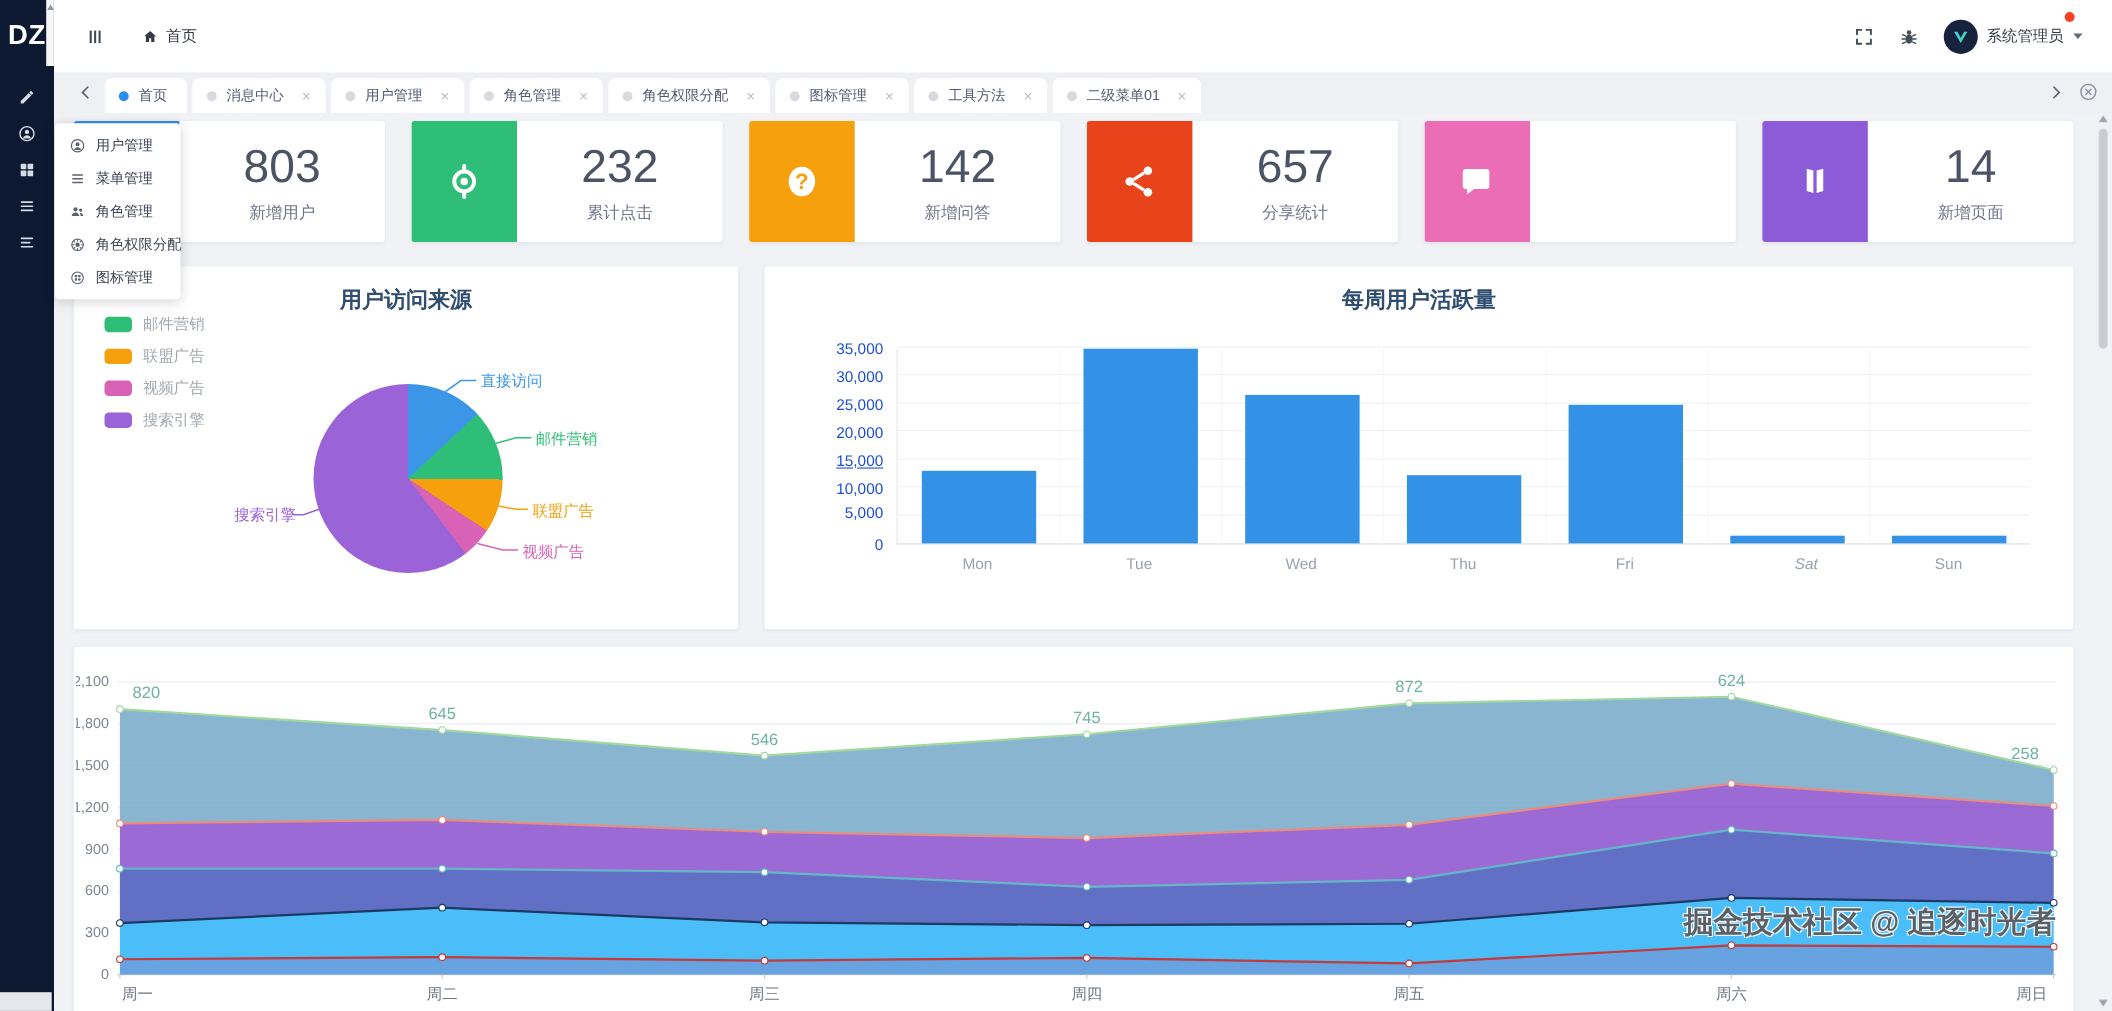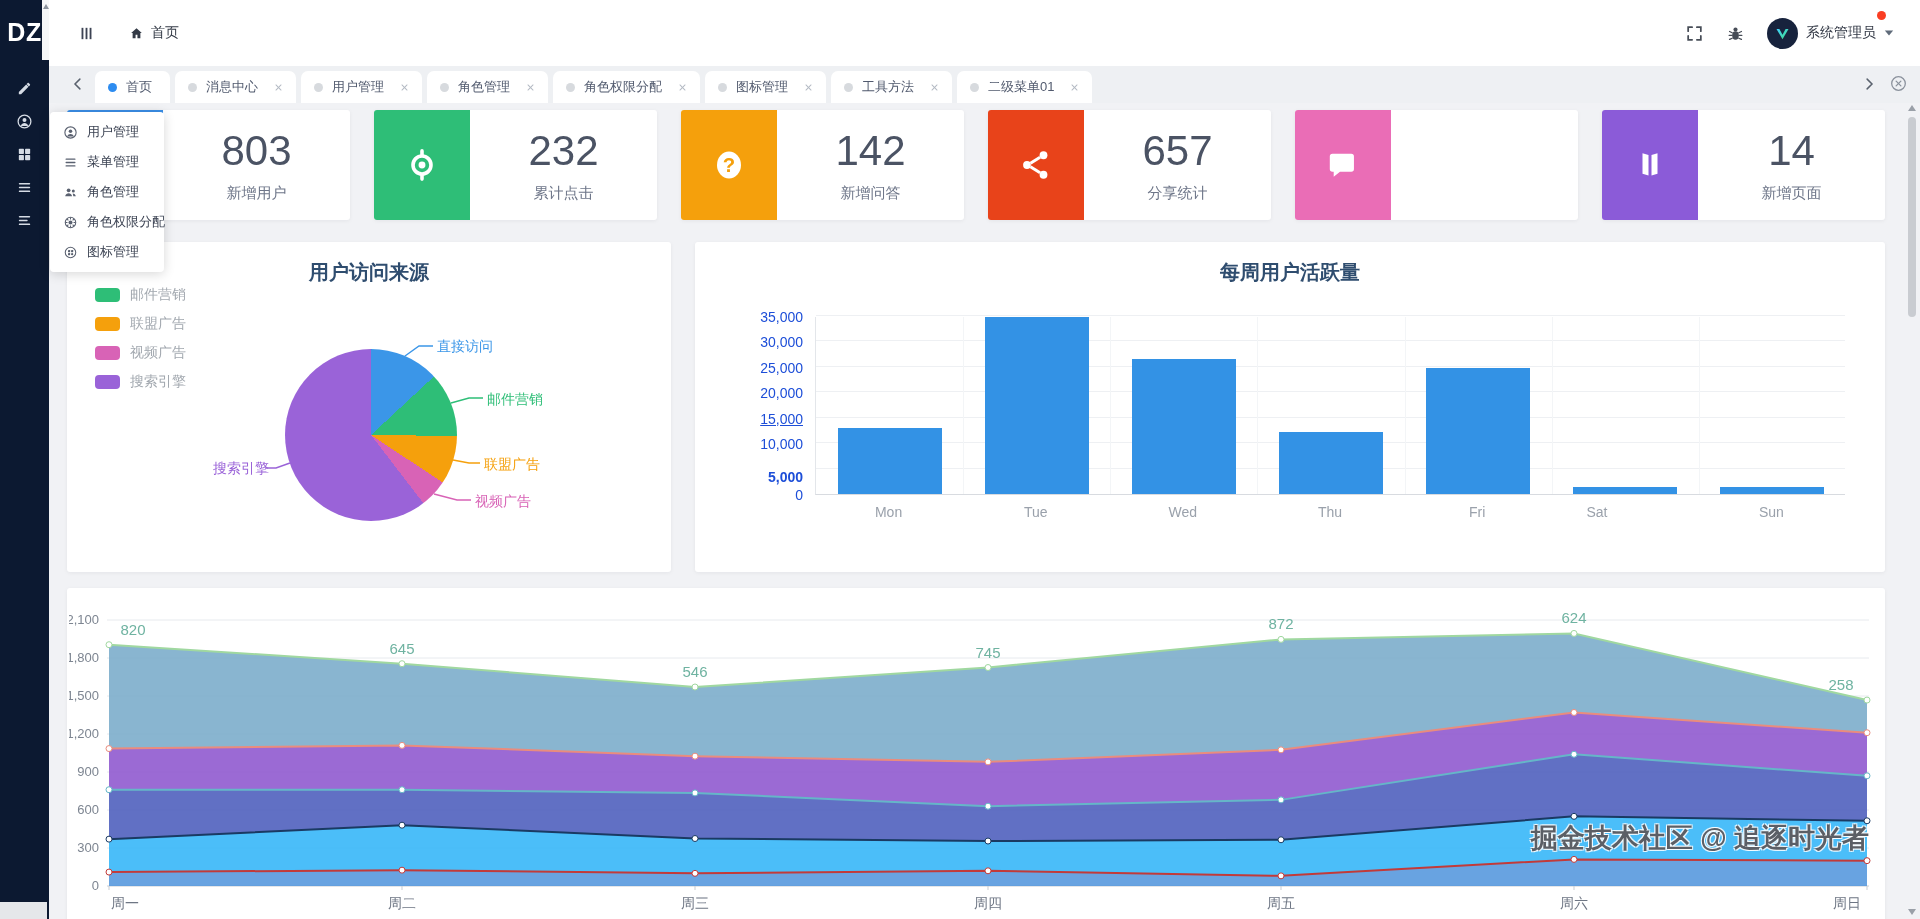--- a/index.html
+++ b/index.html
@@ -480,21 +480,21 @@
             <span class="pie-label" style="left: 417px; top: 214px; color: rgb(245, 160, 12);">联盟广告</span>
             <span class="pie-label" style="left: 408px; top: 251px; color: rgb(216, 99, 182);">视频广告</span>
             <span class="pie-label" style="left: 146px; top: 218px; color: rgb(154, 99, 216);">搜索引擎</span>
           </div>
       </section>
 
       <section class="card bar-card">
         <h3 class="chart-title">每周用户活跃量</h3>
         <div class="bar-ylabels" id="bar-ylabels">
             <div class="bar-ylabel" style="bottom: -8px;">0</div>
-            <div class="bar-ylabel" style="bottom: 10px; font-weight: bold;">5,000</div>
+            <div class="bar-ylabel" style="bottom: 21px;">5,000</div>
             <div class="bar-ylabel" style="bottom: 42.8571px;">10,000</div>
             <div class="bar-ylabel" style="bottom: 68.2857px; text-decoration: underline;">15,000</div>
             <div class="bar-ylabel" style="bottom: 93.7143px;">20,000</div>
             <div class="bar-ylabel" style="bottom: 119.143px;">25,000</div>
             <div class="bar-ylabel" style="bottom: 144.571px;">30,000</div>
             <div class="bar-ylabel" style="bottom: 170px;">35,000</div>
           </div>
         <div class="bar-plot" id="bar-plot">
             <div class="grid-h" style="bottom: 25.4286px;"></div>
             <div class="grid-h" style="bottom: 50.8571px;"></div>
@@ -516,21 +516,21 @@
             <div class="bar" style="left: 610.143px; height: 126.126px; background: rgb(51, 146, 229);"></div>
             <div class="bar" style="left: 757.286px; height: 6.61143px; background: rgb(51, 146, 229);"></div>
             <div class="bar" style="left: 904.429px; height: 6.61143px; background: rgb(51, 146, 229);"></div>
           </div>
         <div id="bar-xlabels">
             <div class="bar-xlabel" style="left: 119.571px;">Mon</div>
             <div class="bar-xlabel" style="left: 266.714px;">Tue</div>
             <div class="bar-xlabel" style="left: 413.857px;">Wed</div>
             <div class="bar-xlabel" style="left: 561px; text-align: center;">Thu</div>
             <div class="bar-xlabel" style="left: 708.143px;">Fri</div>
-            <div class="bar-xlabel" style="left: 828px;">Sat</div>
+            <div class="bar-xlabel" style="left: 873px; font-style: italic;">Sat</div>
             <div class="bar-xlabel" style="left: 1002.43px;">Sun</div>
           </div>
       </section>
     </div>
 
     <section class="card area-card">
       <svg id="area-svg" width="1810" height="332">
           <line x1="38" x2="1800" y1="296" y2="296" stroke="#c9cdd3" stroke-width="1"></line>
           <text x="30" y="300" text-anchor="end" fill="#7d8591" font-size="13">0</text>
           <line x1="38" x2="1800" y1="258" y2="258" stroke="#e7eaee" stroke-width="1"></line>

